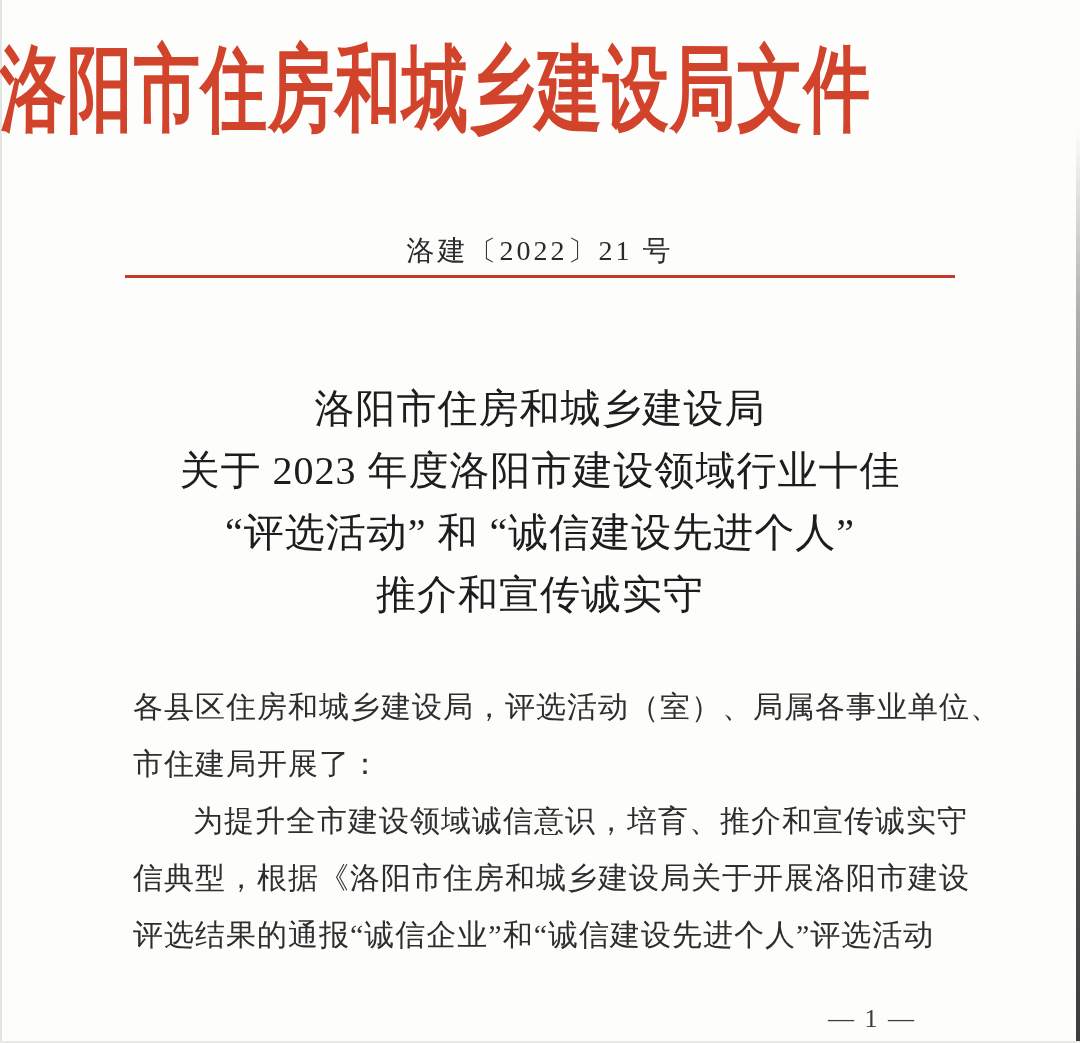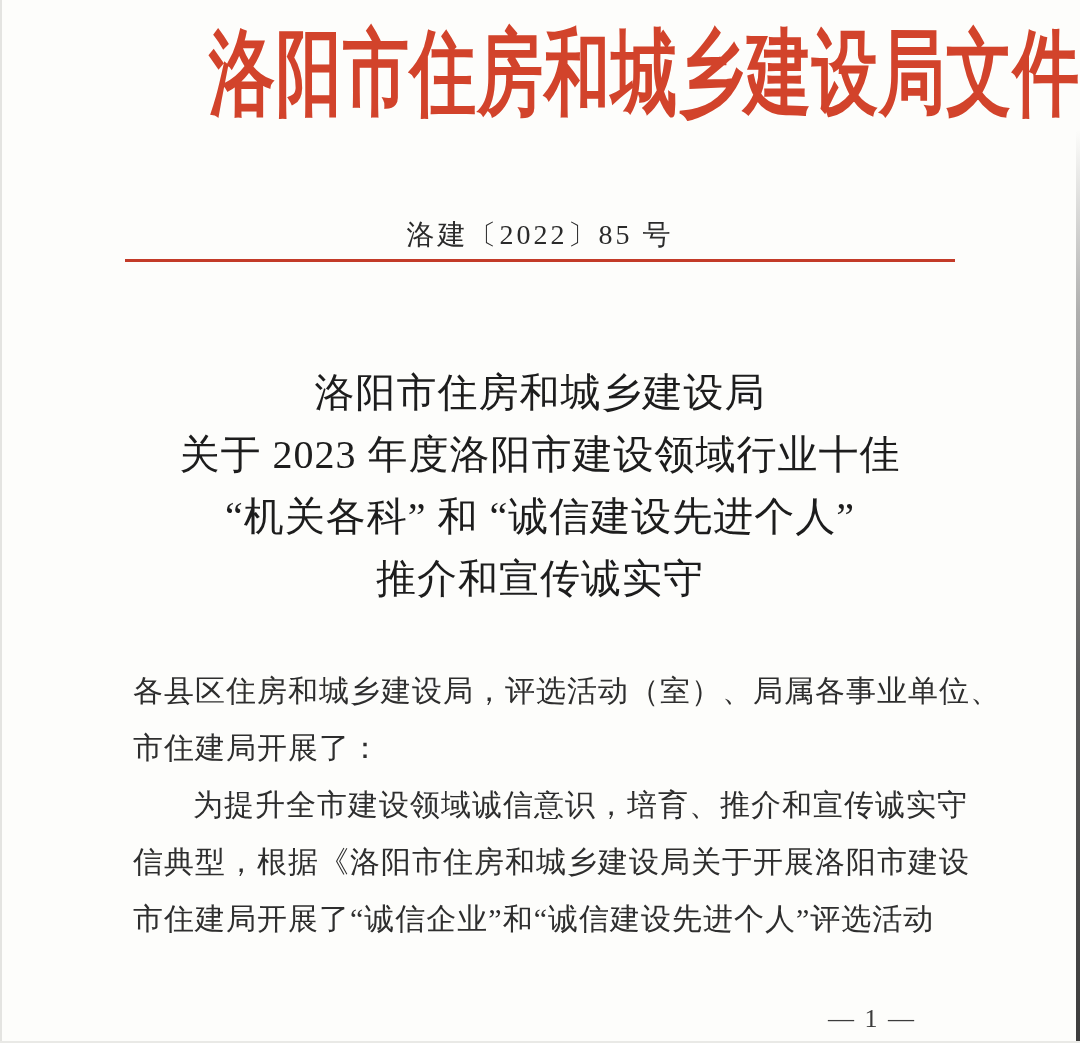--- a/index.html
+++ b/index.html
@@ -36,22 +36,22 @@
   }
   .edge-bottom {
     position: absolute;
     left: 0; right: 0; bottom: 0;
     height: 2px;
     background: #e9e9e6;
   }
   
   .red-banner {
     height: 102px;
-    padding-top: 10px;
-    text-align: right;
+    padding-top: 26px;
+    text-align: left;
     overflow: visible;
   }
   .red-banner .banner-text {
     display: inline-block;
     font-size: 66px;
     font-weight: bold;
     letter-spacing: 1px;
     color: var(--accent-red, #d2432b);
     transform: scaleY(1.42);
     transform-origin: center top;
@@ -119,34 +119,34 @@
 <div class="page">
 
   <div class="edge-left"></div>
   <div class="edge-right"></div>
   <div class="edge-bottom"></div>
 
   <div class="red-banner">
     <span class="banner-text">洛阳市住房和城乡建设局文件</span>
   </div>
 
-  <div class="doc-number">洛建〔2022〕85 号</div>
+  <div class="doc-number">洛建〔2022〕21 号</div>
 
   <div class="red-line"></div>
 
   <div class="title-block">
     <div class="title-line">洛阳市住房和城乡建设局</div>
     <div class="title-line">关于 2023 年度洛阳市建设领域行业十佳</div>
-    <div class="title-line">“机关各科” 和 “诚信建设先进个人”</div>
+    <div class="title-line">“评选活动” 和 “诚信建设先进个人”</div>
     <div class="title-line">推介和宣传诚实守</div>
   </div>
 
   <div class="body-block">
     <div class="body-line">各县区住房和城乡建设局，评选活动（室）、局属各事业单位、</div>
     <div class="body-line">市住建局开展了：</div>
     <div class="body-line indent">为提升全市建设领域诚信意识，培育、推介和宣传诚实守</div>
     <div class="body-line">信典型，根据《洛阳市住房和城乡建设局关于开展洛阳市建设</div>
-    <div class="body-line">市住建局开展了“诚信企业”和“诚信建设先进个人”评选活动</div>
+    <div class="body-line">评选结果的通报“诚信企业”和“诚信建设先进个人”评选活动</div>
   </div>
 
   <div class="page-number">— 1 —</div>
 
 </div>
 
 </body></html>

